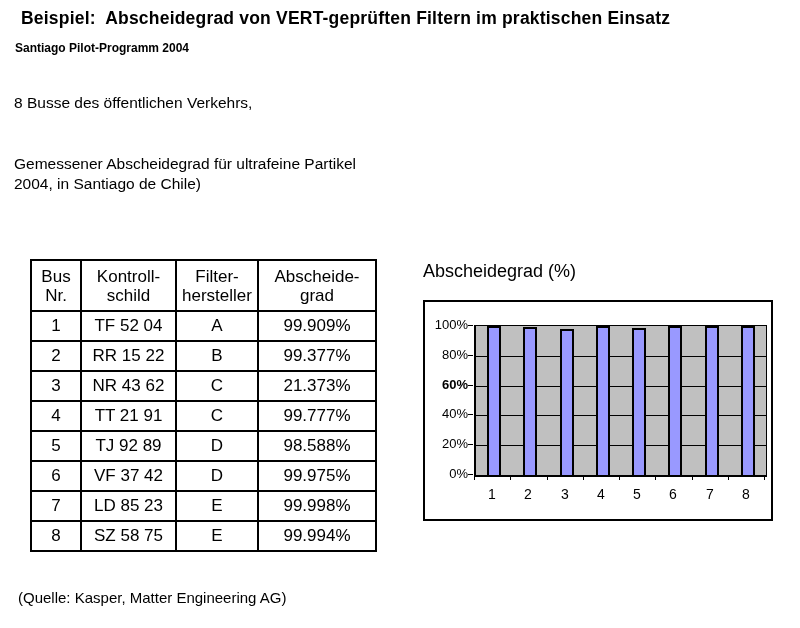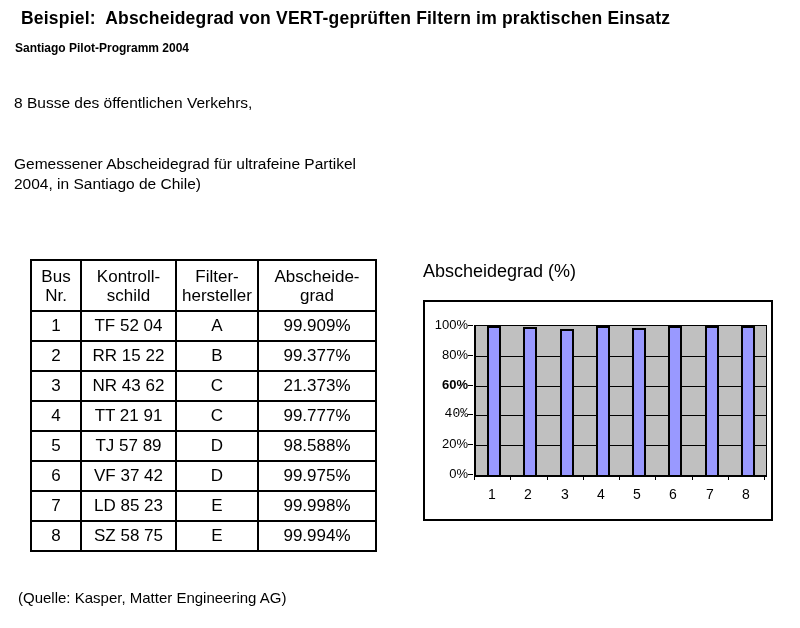--- a/index.html
+++ b/index.html
@@ -110,21 +110,21 @@
         <td>21.373%</td>
       </tr>
       <tr>
         <td>4</td>
         <td>TT 21 91</td>
         <td>C</td>
         <td>99.777%</td>
       </tr>
       <tr>
         <td>5</td>
-        <td>TJ 57 89</td>
+        <td>TJ 92 89</td>
         <td>D</td>
         <td>98.588%</td>
       </tr>
       <tr>
         <td>6</td>
         <td>VF 37 42</td>
         <td>D</td>
         <td>99.975%</td>
       </tr>
       <tr>
@@ -157,21 +157,21 @@
       <div class="bar" style="left: 192px; height: 149px; background: rgb(153, 153, 255);"></div>
       <div class="bar" style="left: 229px; height: 149px; background: rgb(153, 153, 255);"></div>
       <div class="bar" style="left: 265px; height: 149px; background: rgb(153, 153, 255);"></div>
     </div>
 <div class="ylab" style="top: 16px;">100%</div>
     <div class="ytick" style="top: 23px;"></div>
     <div class="ylab" style="top: 46px;">80%</div>
     <div class="ytick" style="top: 53px;"></div>
     <div class="ylab" style="top: 76px; font-weight: bold;">60%</div>
     <div class="ytick" style="top: 83px;"></div>
-    <div class="ylab" style="top: 105px; font-family: Liberation Mono, monospace;">40%</div>
+    <div class="ylab" style="top: 105px;">40%</div>
     <div class="ytick" style="top: 112px;"></div>
     <div class="ylab" style="top: 135px;">20%</div>
     <div class="ytick" style="top: 142px;"></div>
     <div class="ylab" style="top: 165px;">0%</div>
     <div class="ytick" style="top: 172px;"></div>
     <div class="xlab" style="left: 49px; width: 36px;">1</div>
     <div class="xlab" style="left: 85px; width: 36px;">2</div>
     <div class="xlab" style="left: 122px; width: 36px;">3</div>
     <div class="xlab" style="left: 158px; width: 36px;">4</div>
     <div class="xlab" style="left: 194px; width: 36px;">5</div>

